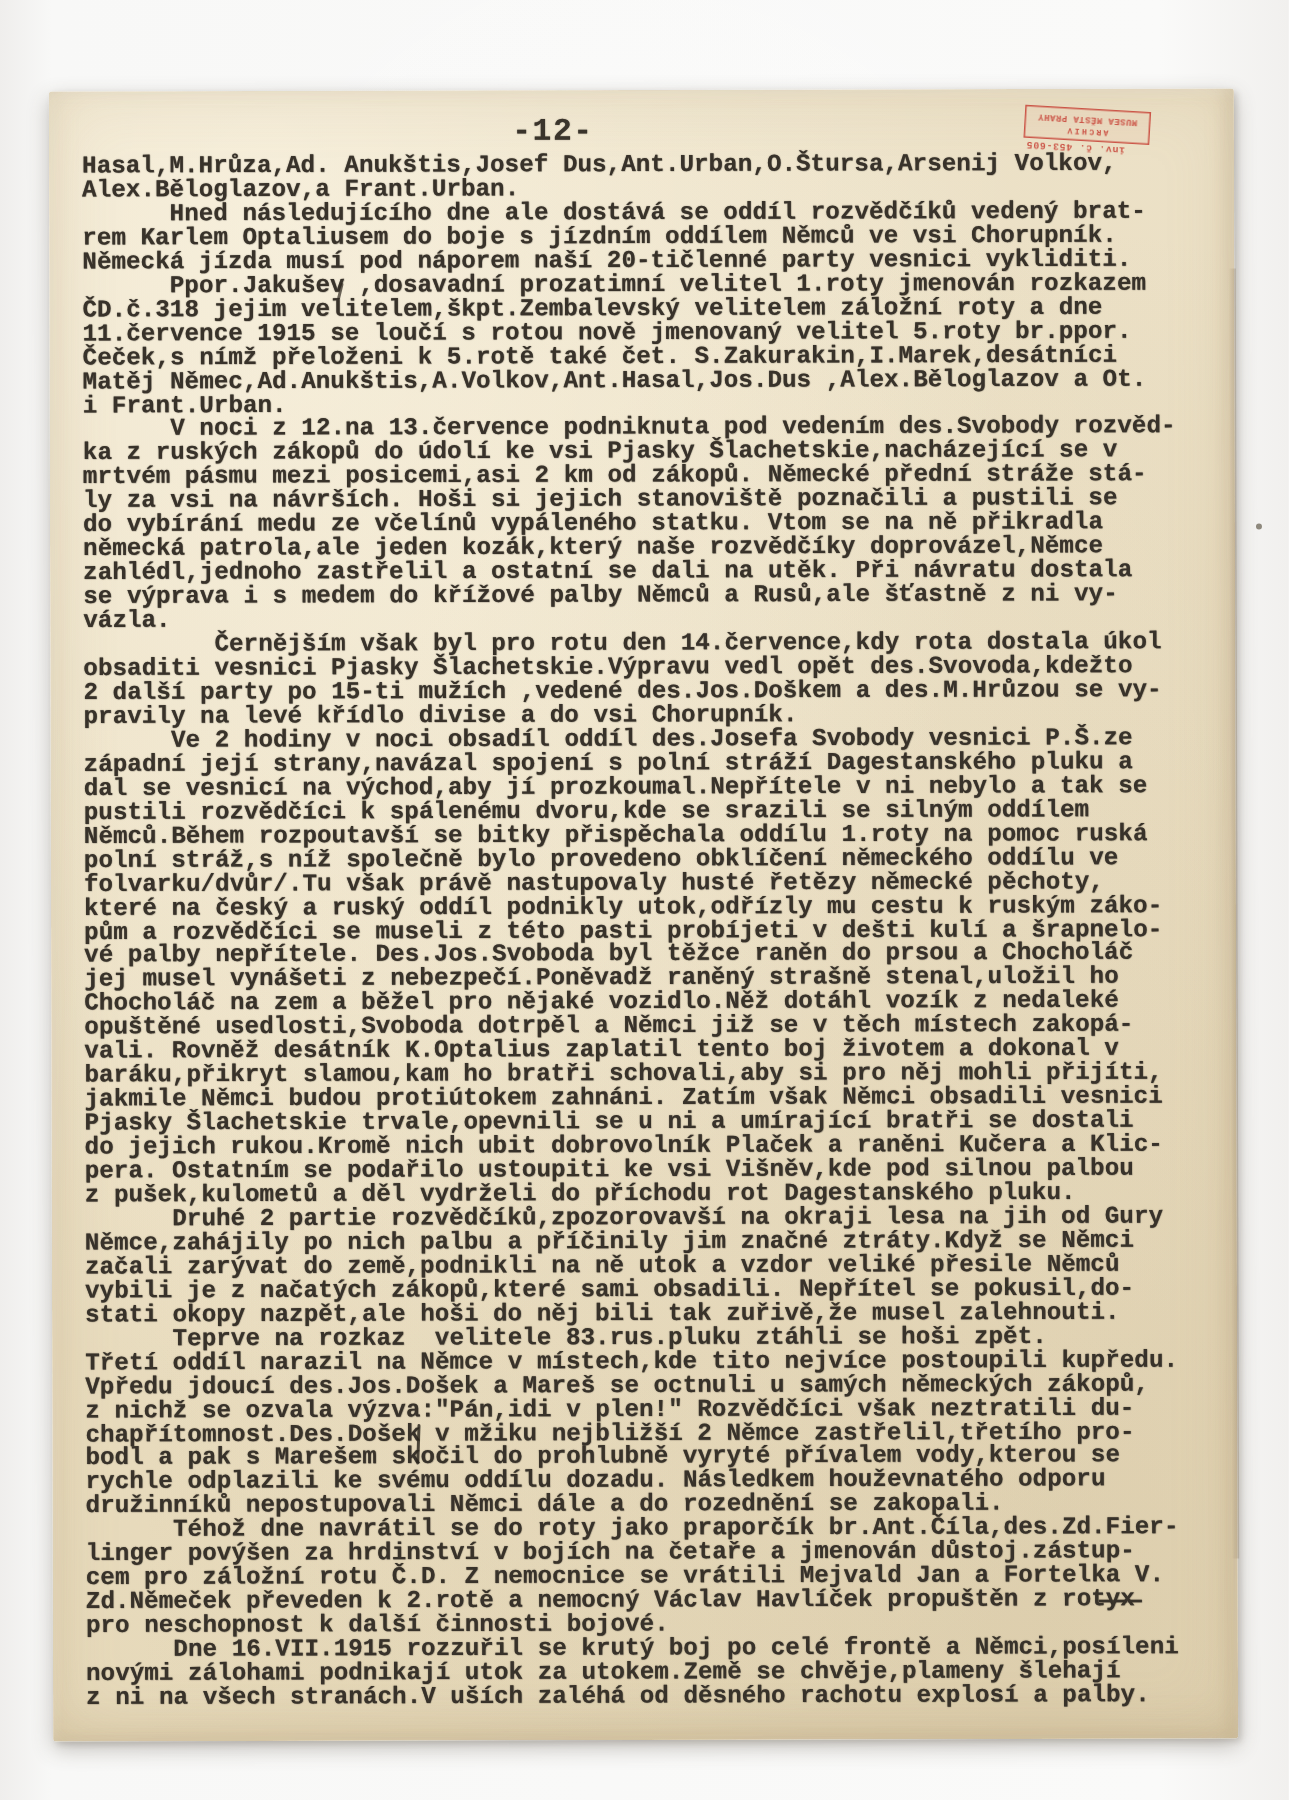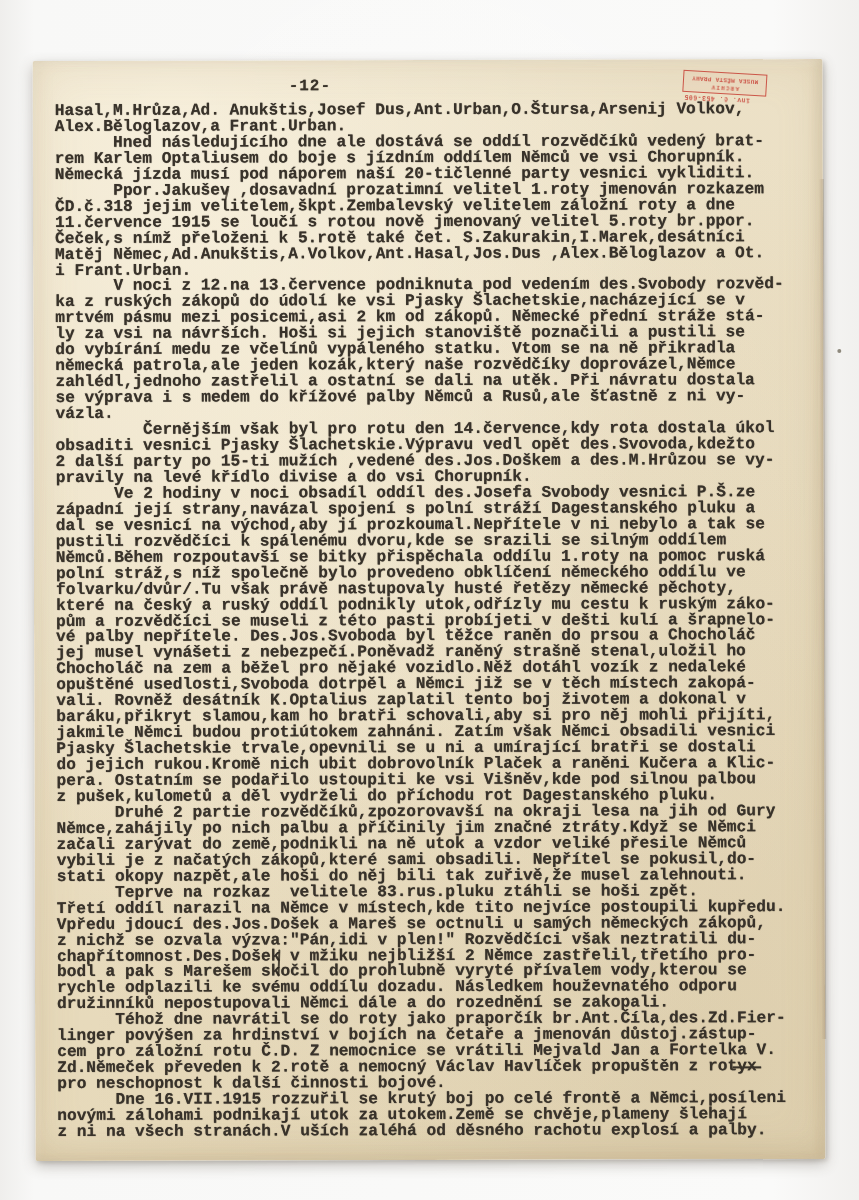--- a/index.html
+++ b/index.html
@@ -26,22 +26,22 @@
       0 5px 14px rgba(70,60,45,0.30),
       2px 2px 4px rgba(70,60,45,0.18),
       inset 0 0 46px rgba(168,144,102,0.18),
       inset -5px 0 9px rgba(150,125,85,0.16),
       inset 0 -9px 22px rgba(160,135,95,0.14),
       inset 0 3px 8px rgba(255,252,240,0.5);
     border-radius:2px;
   }
   .page-number{
     position:absolute;left:256px;top:17px;width:160px;
-    text-align:left;
-    font-size:16px;font-weight:bold;color:#3a342b;
+    text-align:center;
+    font-size:21px;font-weight:bold;color:#3a342b;
     letter-spacing:1px;
     text-shadow:0 0 0.8px rgba(56,50,42,0.7);
   }
   .body-text{
     position:absolute;left:22px;top:43px;width:760px;
     white-space:pre;
     font-size:16.2px;line-height:15.95px;font-weight:bold;
     color:#38322a;
     text-shadow:0 0 0.8px rgba(56,50,42,0.65), 0.4px 0.4px 0 rgba(56,50,42,0.18);
     letter-spacing:0px;

